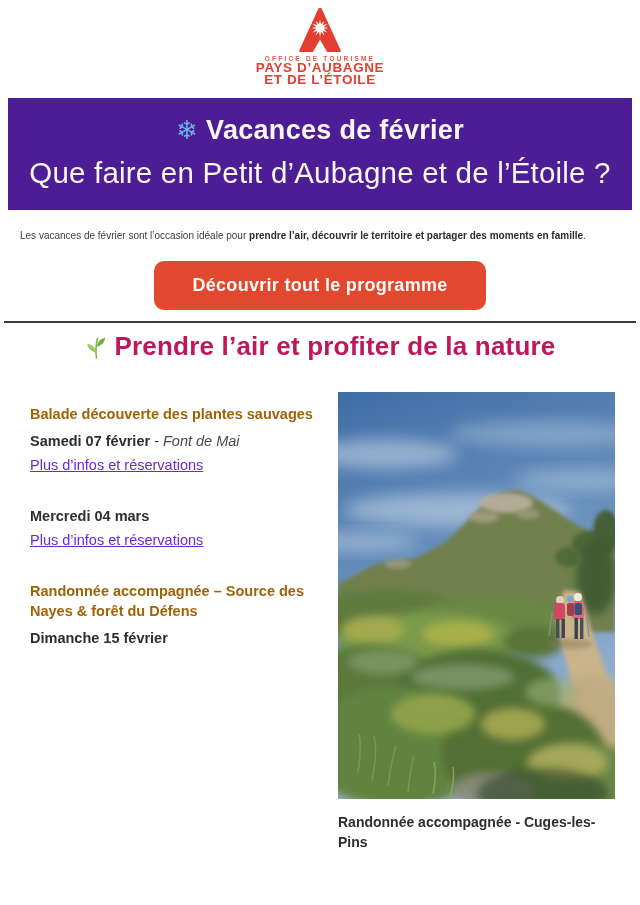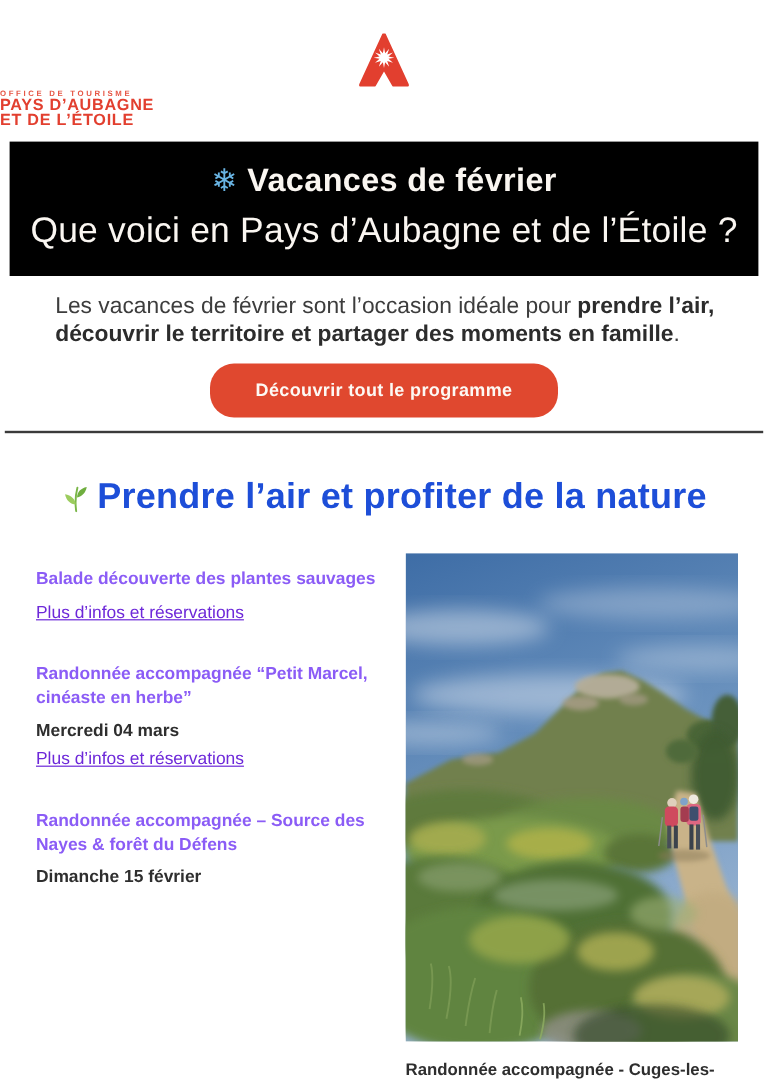--- a/index.html
+++ b/index.html
@@ -4,62 +4,62 @@
 <style>
   html, body { margin: 0; padding: 0; background: #ffffff; }
   body {
     width: 640px; height: 905px; overflow: hidden; position: relative;
     font-family: "Liberation Sans", sans-serif;
     -webkit-font-smoothing: antialiased;
   }
   .page { width: 640px; height: 905px; overflow: hidden; }
 
   
-  .logo { padding-top: 8px; color: #e23f2f; margin-top: 20px; }
+  .logo { text-align: center; padding-top: 8px; color: #e23f2f; }
   .logo-mark { display: block; margin: 0 auto; }
   .logo-office { font-size: 6.5px; font-weight: bold; letter-spacing: 2.2px; margin-top: 3px; color: #e65645; }
   .logo-name { font-size: 13.5px; font-weight: bold; letter-spacing: 0.6px; line-height: 12px; color: #e23f2f; }
 
   
-  .hero { margin: 12px 8px 0 8px; background: #000000; text-align: center; padding: 17px 8px 20px 8px; }
+  .hero { margin: 12px 8px 0 8px; background: #4c1d95; text-align: center; padding: 17px 8px 20px 8px; }
   .hero-title { color: #faf6f1; font-size: 27px; font-weight: bold; letter-spacing: 0.3px; }
   .snowflake { color: #69b4e3; font-weight: normal; margin-right: 8px; font-size: 26px; }
   .hero-subtitle { color: #faf6f1; font-size: 29.5px; font-weight: 400; margin-top: 10px; letter-spacing: 0.2px; }
 
   
-  .intro { margin: 15px 30px 0 46px; color: #3d3d3d; font-size: 19px; line-height: 22.5px; }
+  .intro { margin: 15px 30px 0 20px; color: #3d3d3d; font-size: 10px; line-height: 22.5px; }
   .intro p { margin: 0; }
   .intro b { color: #2c2c2c; }
 
   
   .cta-wrap { text-align: center; margin-top: 13px; }
   .cta {
     display: inline-block; background: #e0482f; color: #fdf9f4; font-weight: bold;
-    font-size: 15px; padding: 14px 38px; border-radius: 20px; text-decoration: none;
+    font-size: 18px; padding: 14px 38px; border-radius: 10px; text-decoration: none;
     letter-spacing: 0.3px; cursor: pointer;
   }
 
   
   .divider { border: none; border-top: 2px solid #3b3b3b; margin: 11px 4px 0 4px; }
 
   
   .section-title {
-    margin: 36px 0 0 0; text-align: center; color: #1d4ed8; font-size: 30px;
+    margin: 8px 0 0 0; text-align: center; color: #be185d; font-size: 26px;
     font-weight: bold; letter-spacing: 0.2px;
   }
   .section-title .leaf { vertical-align: -4px; margin-right: 6px; }
 
   
   .columns { display: flex; margin: 30px 25px 0 30px; gap: 17px; }
   .left-col { width: 296px; padding-top: 12px; color: #3f3f3f; }
   .right-col { width: 277px; }
 
   .event { margin: 0 0 31px 0; font-size: 14.5px; line-height: 20px; }
   .event:last-child { margin-bottom: 0; }
-  .ev-title { font-weight: bold; color: #8b5cf6; margin: 0 0 7px 0; line-height: 20px; }
+  .ev-title { font-weight: bold; color: #a16207; margin: 0 0 7px 0; line-height: 20px; }
   .ev-date { font-weight: bold; color: #2e2e2e; margin: 0 0 3px 0; line-height: 20px; }
   .ev-date i { font-weight: normal; color: #4a4a4a; }
   .ev-sep { font-weight: normal; }
   .ev-desc { margin: 0; line-height: 19.5px; }
   .ev-link { display: inline-block; margin-top: 1px; color: #6d28d9; text-decoration: underline; cursor: pointer; }
 
   .photo { display: block; width: 277px; height: 407px; }
   .caption { margin-top: 13px; font-size: 14px; font-weight: bold; color: #2e2e2e; line-height: 20px; }
 </style>
 </head>
@@ -74,21 +74,21 @@
     </svg>
     <div class="logo-office">OFFICE DE TOURISME</div>
     <div class="logo-name">PAYS D’AUBAGNE</div>
     <div class="logo-name">ET DE L’ÉTOILE</div>
   </header>
 
   <section class="hero">
     <div class="hero-title">
       <span class="snowflake">❄</span><span>Vacances de février</span>
     </div>
-    <div class="hero-subtitle">Que voici en Pays d’Aubagne et de l’Étoile ?</div>
+    <div class="hero-subtitle">Que faire en Petit d’Aubagne et de l’Étoile ?</div>
   </section>
 
   <section class="intro">
     <p><span>Les vacances de février sont l’occasion idéale pour </span><b>prendre l’air, découvrir le territoire et partager des moments en famille</b><span>.</span></p>
   </section>
 
   <div class="cta-wrap">
     <a class="cta">Découvrir tout le programme</a>
   </div>
 
@@ -101,25 +101,25 @@
       <path d="M13.2 11.5 C 17.4 10.6 20.3 7.8 21.3 2.8 C 16.2 3.9 13.4 6.8 13.2 11.5 Z" fill="#6fae3f"></path>
     </svg><span>Prendre l’air et profiter de la nature</span>
   </h2>
 
   <div class="columns">
 
     <div class="left-col">
 
       <div class="event">
         <p class="ev-title">Balade découverte des plantes sauvages</p>
+        <p class="ev-date"><b>Samedi 07 février</b><span class="ev-sep"> - </span><i>Font de Mai</i></p>
         <a class="ev-link">Plus d’infos et réservations</a>
       </div>
 
       <div class="event">
-        <p class="ev-title">Randonnée accompagnée “Petit Marcel, cinéaste en herbe”</p>
         <p class="ev-date">Mercredi 04 mars</p>
         <a class="ev-link">Plus d’infos et réservations</a>
       </div>
 
       <div class="event">
         <p class="ev-title">Randonnée accompagnée – Source des Nayes &amp; forêt du Défens</p>
         <p class="ev-date">Dimanche 15 février</p>
 
       </div>
 

